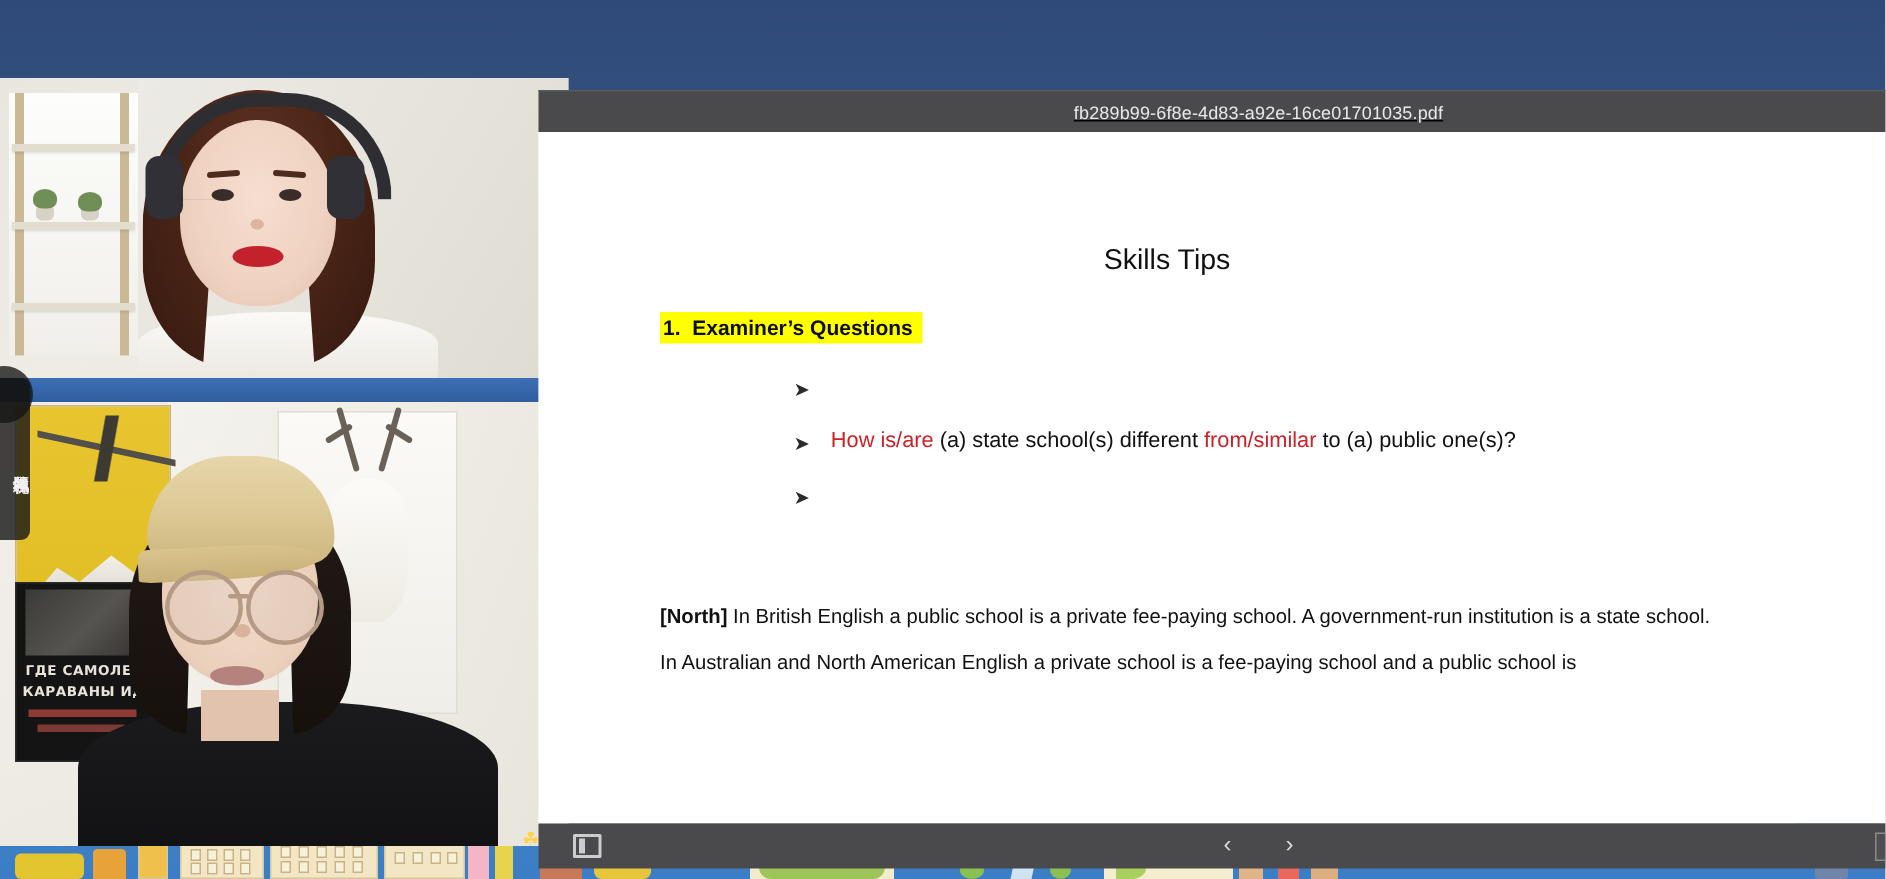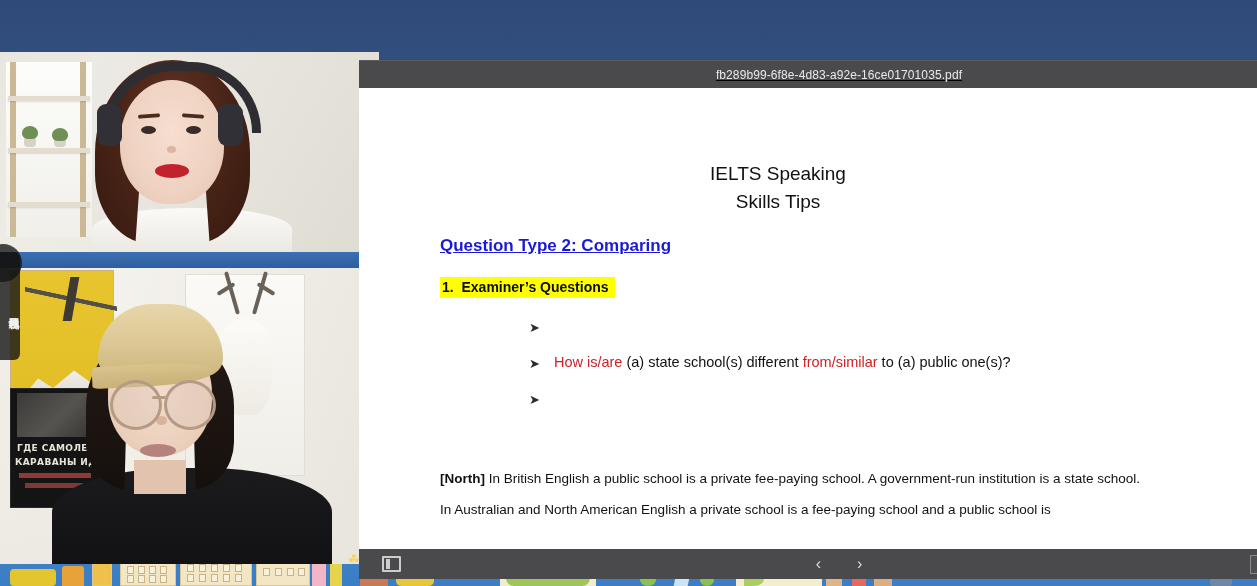--- a/index.html
+++ b/index.html
@@ -421,25 +421,23 @@
             <path d="M1 1 L11 1 L11 11 L1 11 Z" fill="none" stroke="#8e8e8e" stroke-width="1"></path>
           </svg>
         </div>
       </div>
     </div>
 
     <div class="pdf-body">
       <div class="pdf-page">
 
         <div class="doc-title">
-          <div>IELTS Speaking</div>
           <div>Skills Tips</div>
         </div>
 
-        <div class="qt-heading">Question Type 2: Comparing</div>
 
         <div class="examiner-row">
           <span class="examiner-hl">
             <span>1.</span>&nbsp;&nbsp;<span>Examiner’s Questions</span>
           </span>
         </div>
 
 
         <div class="bullets">
           <div class="bullet-row">

